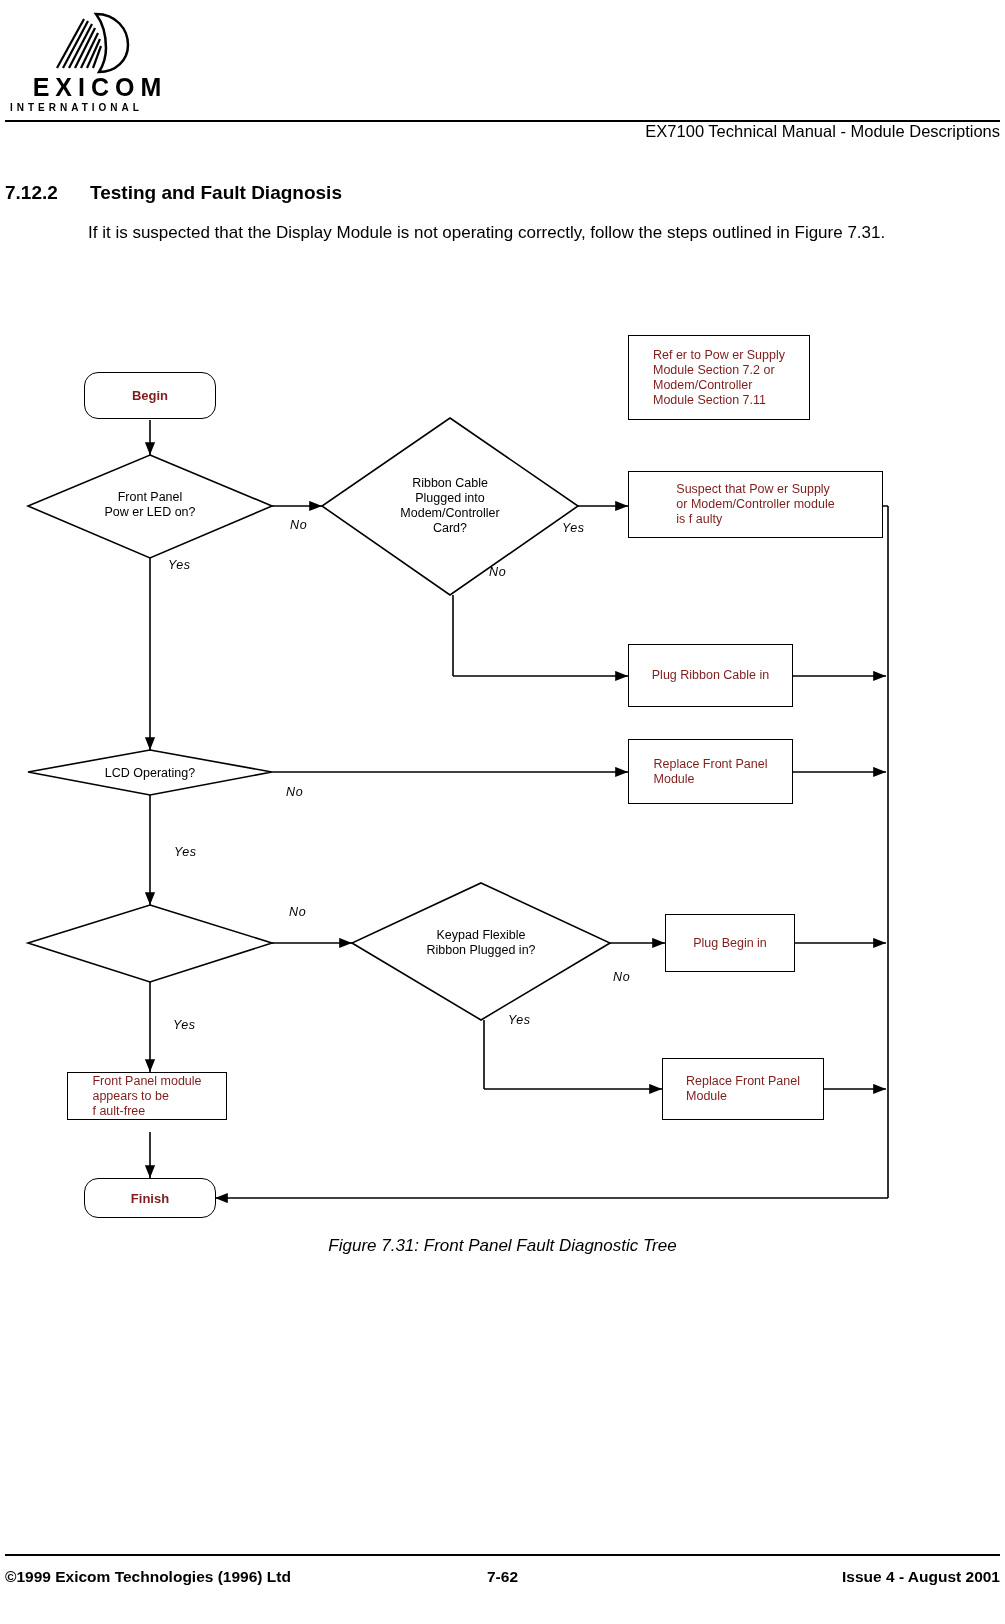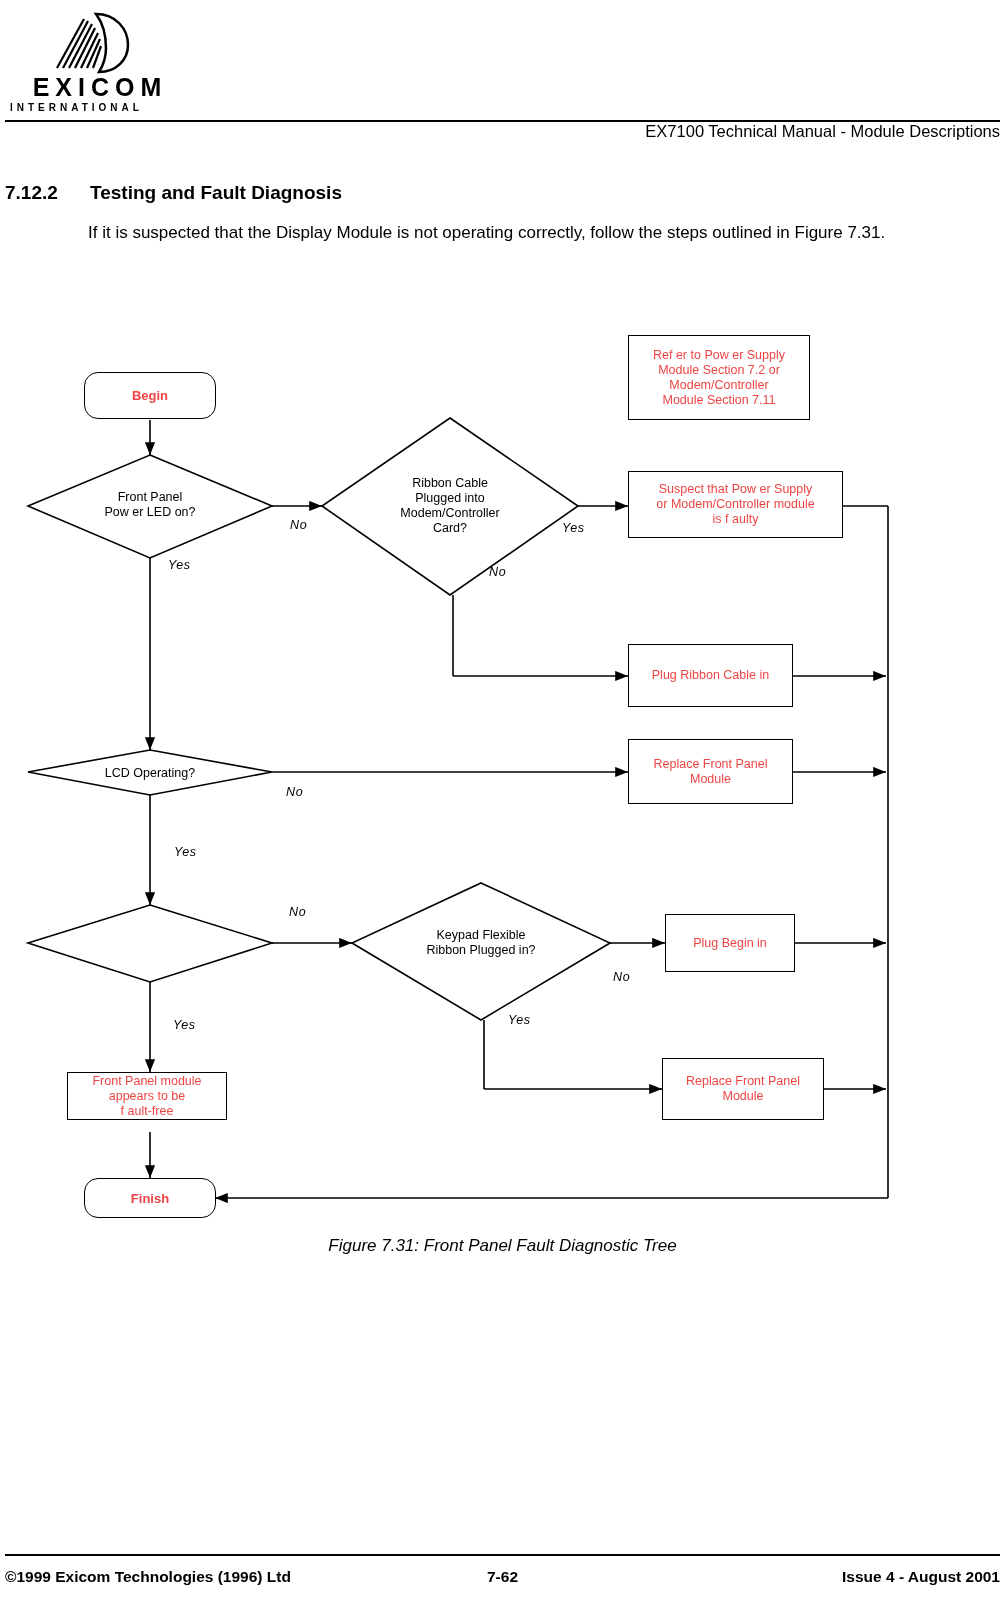--- a/index.html
+++ b/index.html
@@ -163,24 +163,23 @@
     position: absolute;
     left: 0;
     top: 0;
   }
   .node {
     position: absolute;
     box-sizing: border-box;
     display: flex;
     align-items: center;
     justify-content: center;
-    text-align: center;
     font-size: 12.5px;
     line-height: 15px;
-    color: #ef4444;
+    color: #7f1d1d;
   }
   .box {
     border: 1.5px solid #000;
     background: #fff;
   }
   .terminator {
     border: 1.5px solid #000;
     border-radius: 14px;
     background: #fff;
     font-weight: bold;
@@ -301,21 +300,21 @@
 Modem/Controller
 Card?</div>
   <div class="decision-label" style="left:36px; top:448px; width:228px; height:30px;">LCD Operating?</div>
   <div class="decision-label" style="left:366px; top:602px; width:230px; height:62px; white-space:pre-line;">Keypad Flexible
 Ribbon Plugged in?</div>
 
   <div class="node box" style="left:628px; top:25px; width:182px; height:85px; white-space:pre-line;">Ref er to Pow er Supply
 Module Section 7.2 or
 Modem/Controller
 Module Section 7.11</div>
-  <div class="node box" style="left:628px; top:161px; width:215px; height:67px; white-space:pre-line;">Suspect that Pow er Supply
+  <div class="node box" style="left:628px; top:161px; width:255px; height:67px; white-space:pre-line;">Suspect that Pow er Supply
 or Modem/Controller module
 is f aulty</div>
   <div class="node box" style="left:628px; top:334px; width:165px; height:63px;">Plug Ribbon Cable in</div>
   <div class="node box" style="left:628px; top:429px; width:165px; height:65px; white-space:pre-line;">Replace Front Panel
 Module</div>
   <div class="node box" style="left:665px; top:604px; width:130px; height:58px;">Plug Begin in</div>
   <div class="node box" style="left:662px; top:748px; width:162px; height:62px; white-space:pre-line;">Replace Front Panel
 Module</div>
   <div class="node box" style="left:67px; top:762px; width:160px; height:48px; white-space:pre-line;">Front Panel module
 appears to be

